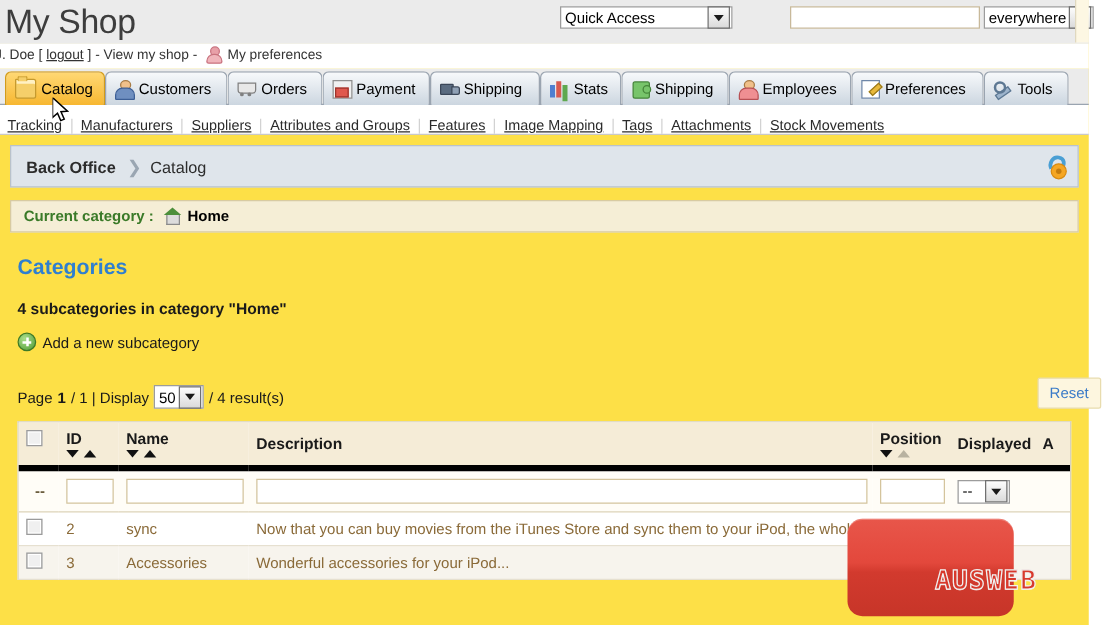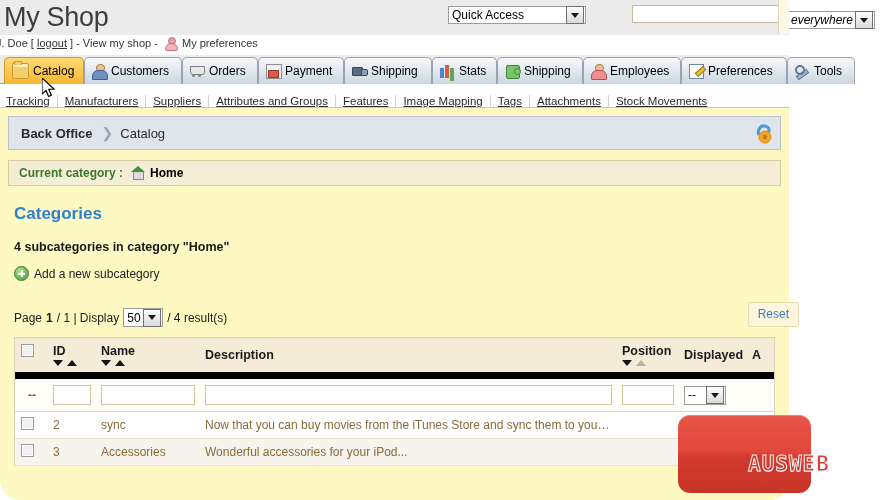--- a/index.html
+++ b/index.html
@@ -2,21 +2,21 @@
 <html><head>
 <meta charset="utf-8">
 <style>
   html, body {
     margin: 0; padding: 0;
     width: 889px; height: 500px;
     overflow: hidden;
     background: #ffffff;
     font-family: "Liberation Sans", sans-serif;
   }
-  #app { position: relative; width: 789px; height: 500px; background:#fef9c3;border-radius:20px; }
+  #app { position: relative; width: 871px; height: 500px; background:#fde047; }
 
   
   .header {
     position: relative;
     height: 34px;
     background: #ebebeb;
     border-bottom: 1px solid #ebebeb;
   }
   .shop-title {
     position: absolute; left: 4px; top: 2px;
@@ -42,21 +42,21 @@
     border-left: 4px solid transparent; border-right: 4px solid transparent;
     border-top: 5px solid #1a1a1a;
   }
   #quick-access { width: 138px; }
   .search-input {
     position: absolute; left: 632px; top: 5px;
     width: 152px; height: 18px; box-sizing: border-box;
     border: 1px solid #c8b99a; background: #fff; font-size: 12px;
     padding: 0 3px; color: #333; font-family: "Liberation Sans", sans-serif;
   }
-  #search-scope { position: absolute; left: 787px; top: 11px; width: 88px; font-style: italic; }
+  #search-scope { position: absolute; left: 787px; top: 5px; width: 88px; }
   .hdr-right-strip {
     position: absolute; right: 0; top: 0; width: 10px; height: 34px;
     background: #fdf7e3; border-left: 1px solid #e0d8bf;
   }
 
   
   .userbar {
     position: relative; height: 18px; background: #ffffff;
     font-size: 11px; color: #333; padding: 2px 0 0 0;
   }
@@ -197,21 +197,21 @@
     color: #3b7bc8; font-size: 12px; padding: 4px 9px 5px 9px;
     border-radius: 2px;
   }
 
   
   .tablewrap { margin-top: 10px; border: 1px solid #d9d2bd; border-bottom: none; background:#fff; }
   table.grid { width: 100%; border-collapse: collapse; table-layout: fixed; font-size: 12px; }
   table.grid th {
     background: #f5ecd7; color: #1a1a1a; font-weight: bold; font-size: 12.5px;
     text-align: left; padding: 6px 4px 6px 6px; vertical-align: top;
-    border-bottom: 7px solid #000000;
+    border-bottom: 5px solid #000000;
   }
   .th-inner { display:flex; flex-direction:column; gap:2px; }
   .sorters { display:flex; gap:4px; }
   .tri-down { width:0;height:0;border-left:5px solid transparent;border-right:5px solid transparent;border-top:6px solid #111; }
   .tri-up   { width:0;height:0;border-left:5px solid transparent;border-right:5px solid transparent;border-bottom:6px solid #111; }
   .tri-up.dim { border-bottom-color:#b8b2a0; }
 
   .chk {
     width: 13px; height: 13px; box-sizing: border-box;
     background: #f0f0f0; border: 1px solid #9b9b9b; display: inline-block;

